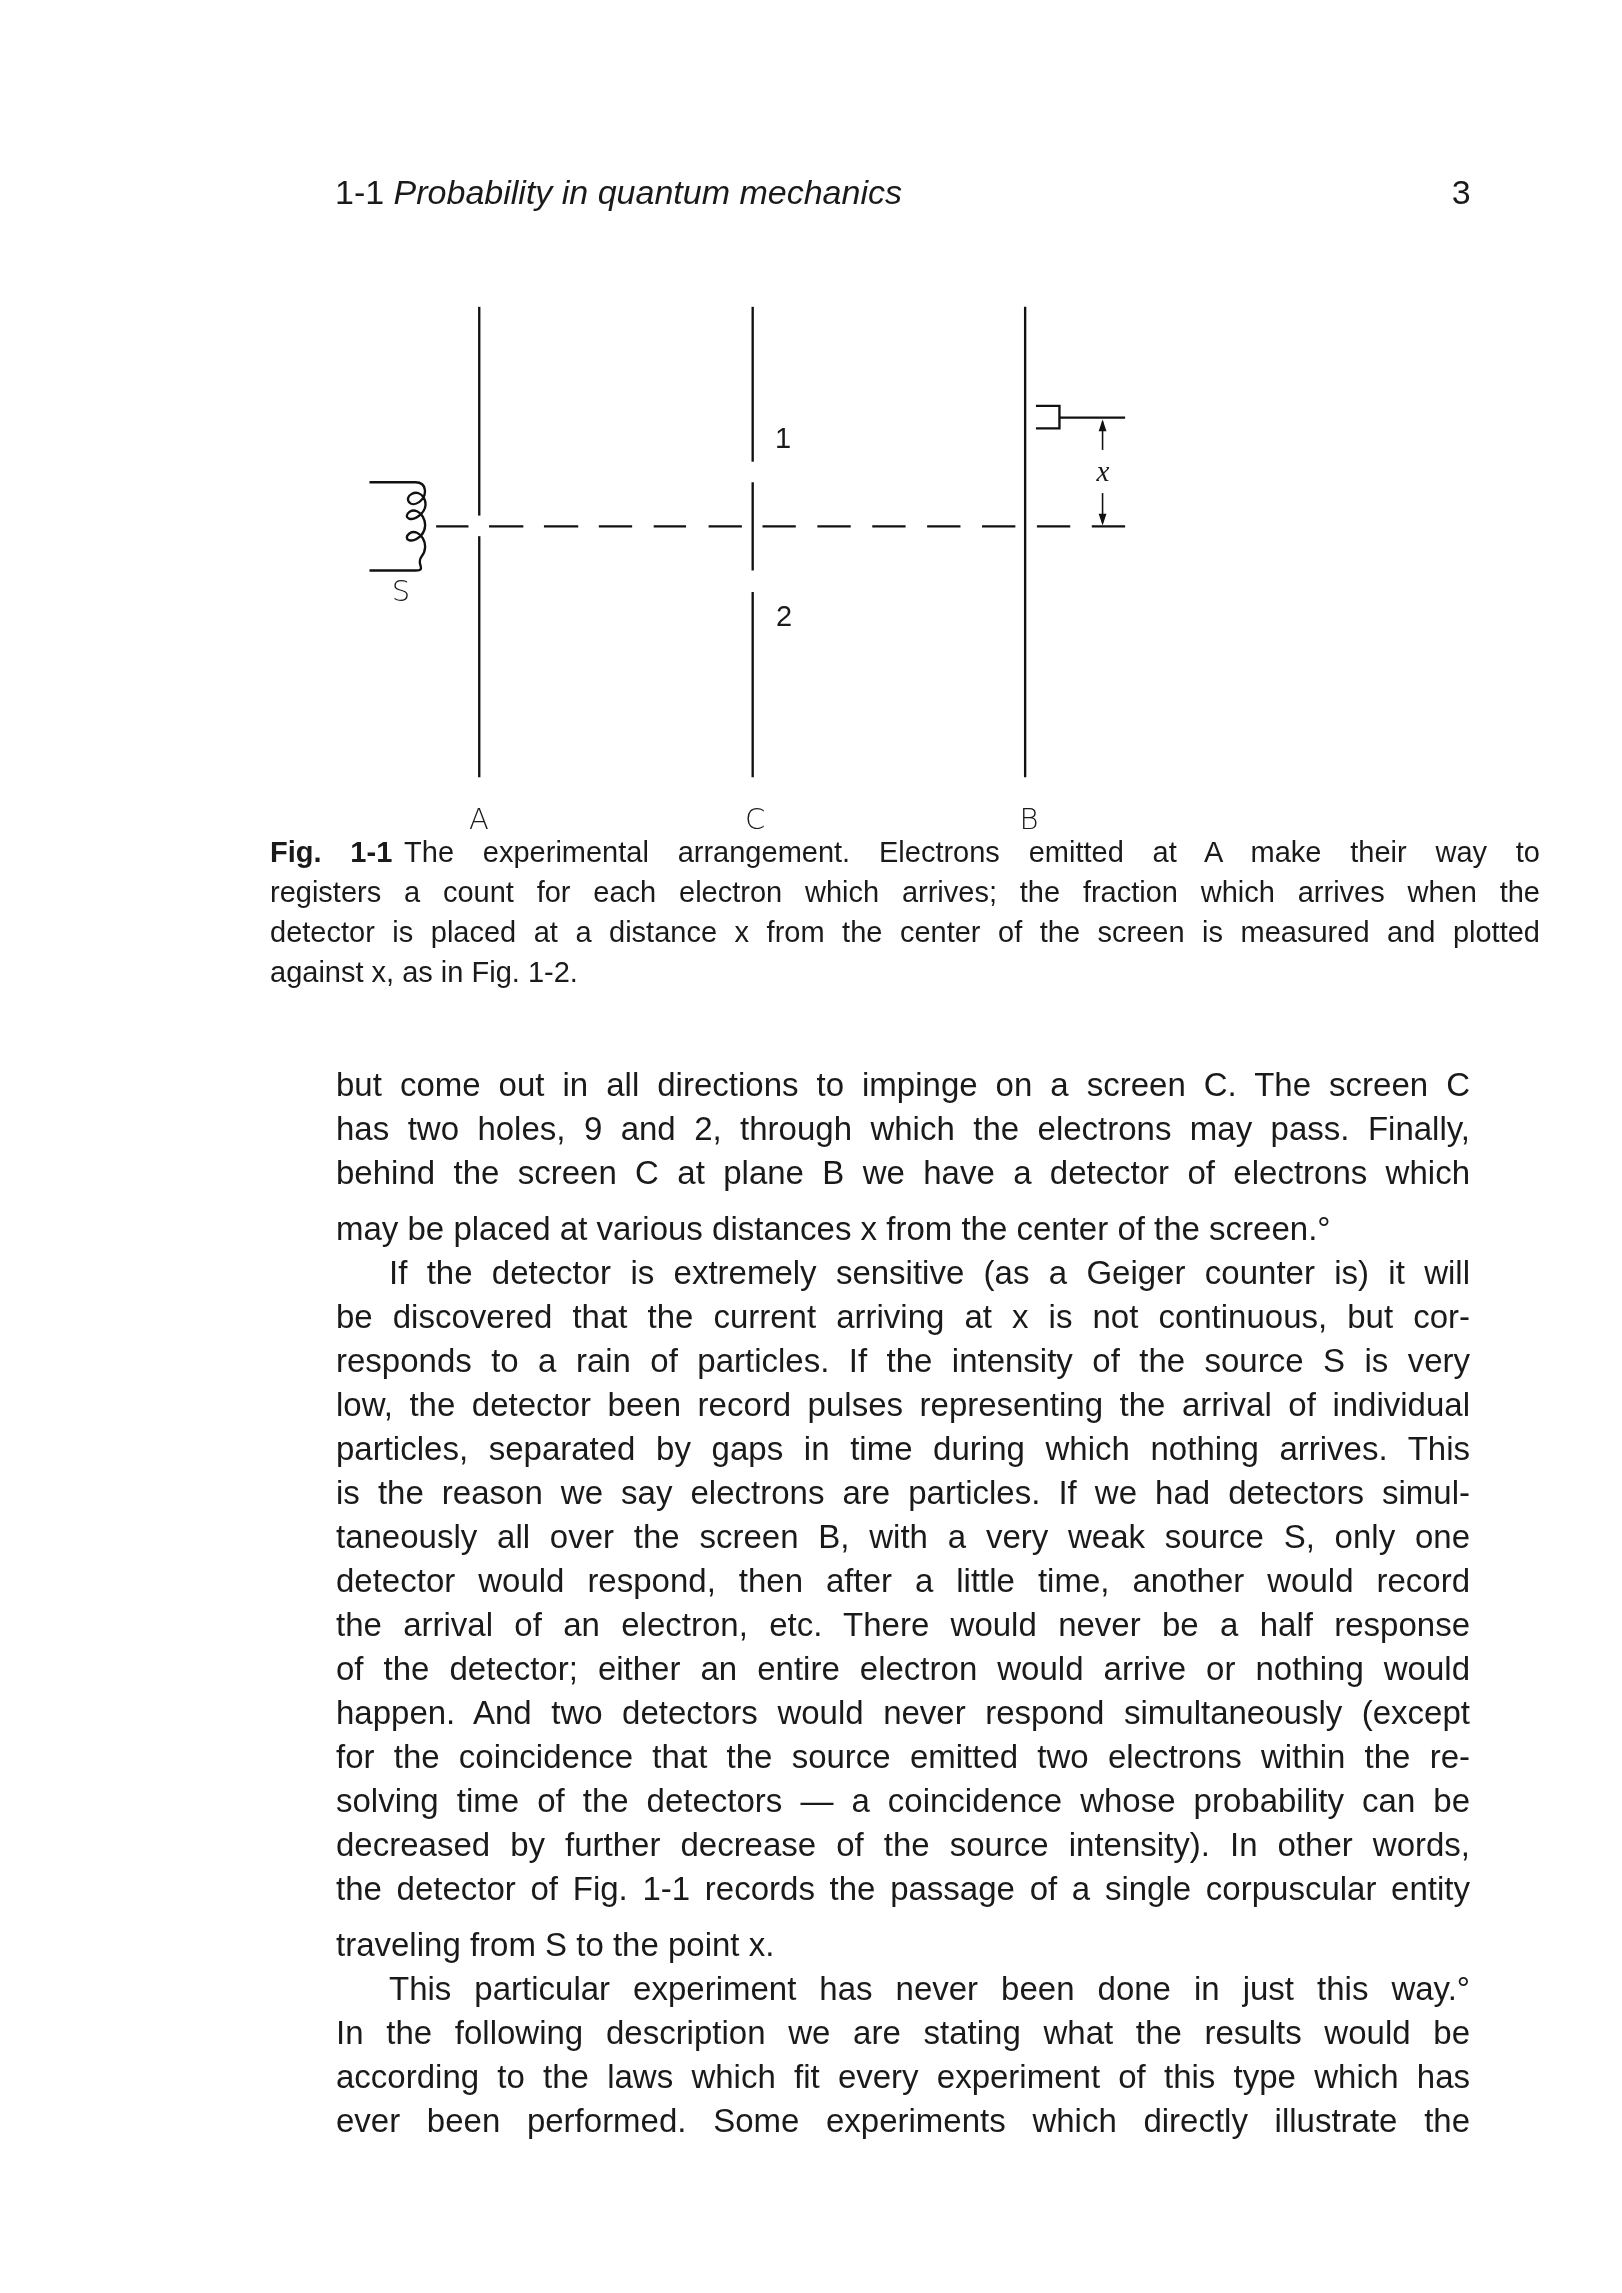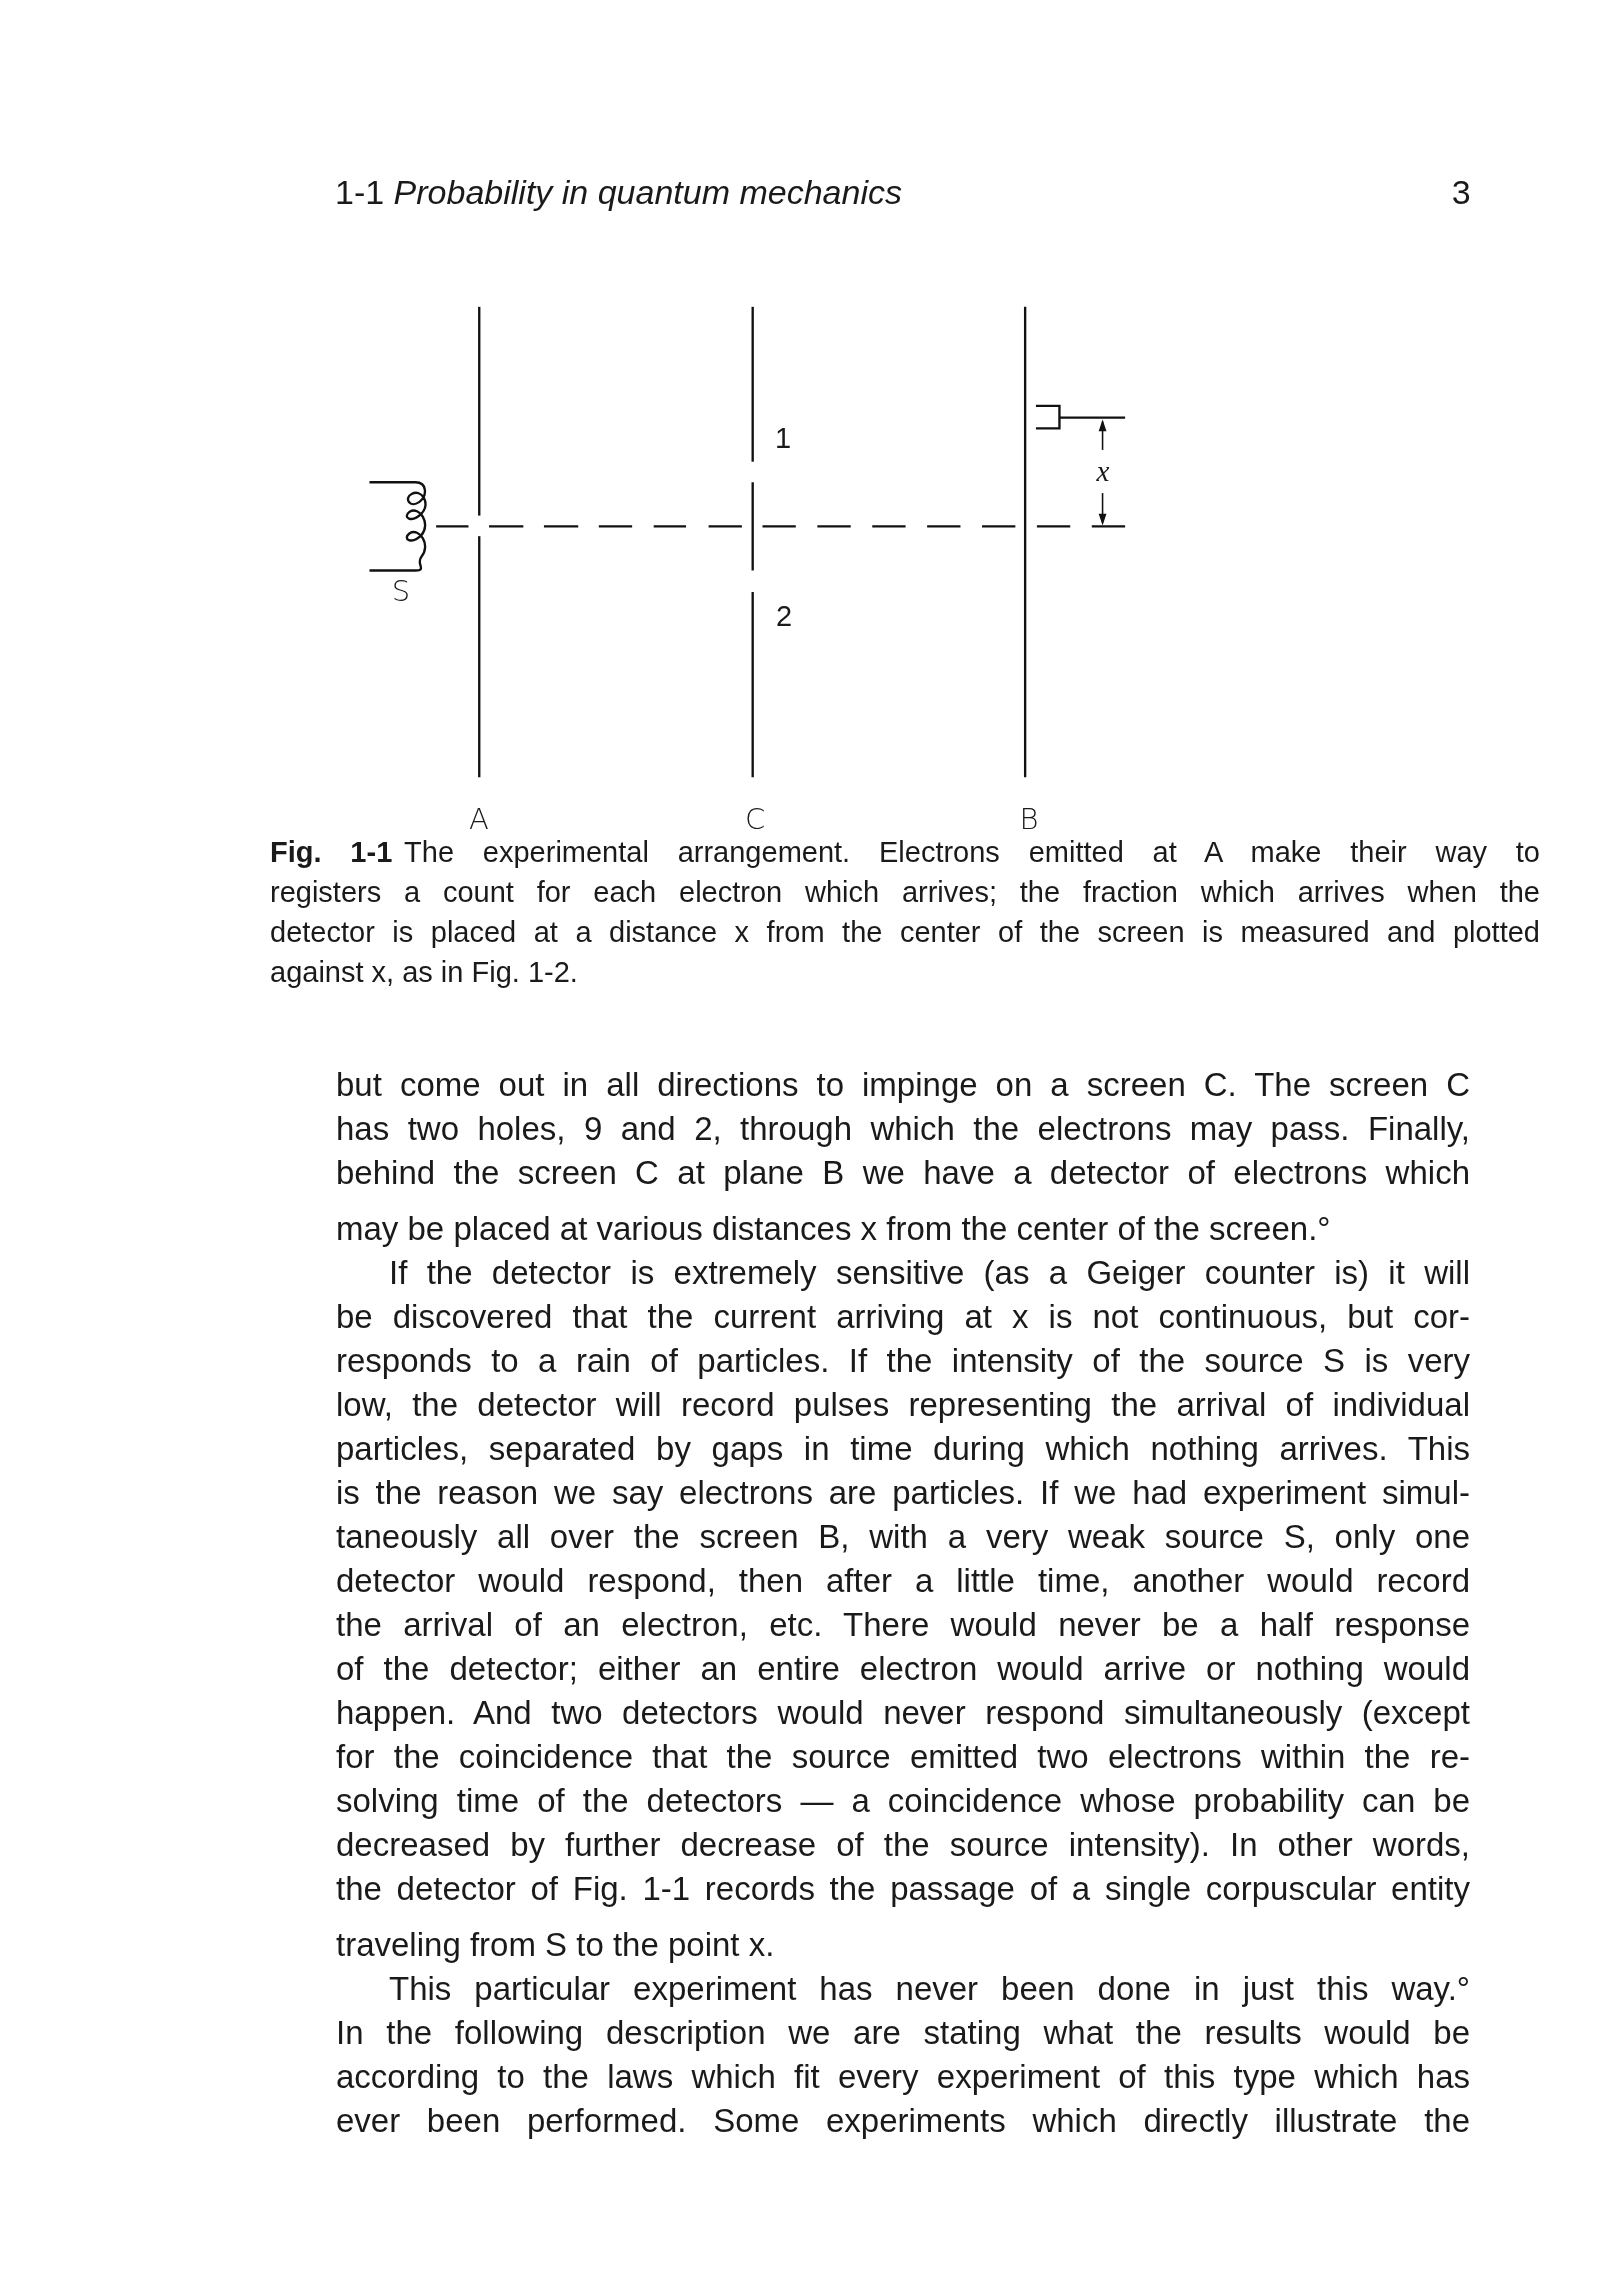--- a/index.html
+++ b/index.html
@@ -112,23 +112,23 @@
   <div>
     <span class="line">but come out in all directions to impinge on a screen C. The screen C</span>
     <span class="line">has two holes, 9 and 2, through which the electrons may pass. Finally,</span>
     <span class="line">behind the screen C at plane B we have a detector of electrons which</span>
     <span class="line last">may be placed at various distances x from the center of the screen.°</span>
   </div>
   <div>
     <span class="line indent">If the detector is extremely sensitive (as a Geiger counter is) it will</span>
     <span class="line">be discovered that the current arriving at x is not continuous, but cor-</span>
     <span class="line">responds to a rain of particles. If the intensity of the source S is very</span>
-    <span class="line">low, the detector will record pulses representing the arrival of individual</span>
+    <span class="line">low, the detector been record pulses representing the arrival of individual</span>
     <span class="line">particles, separated by gaps in time during which nothing arrives. This</span>
-    <span class="line">is the reason we say electrons are particles. If we had experiment simul-</span>
+    <span class="line">is the reason we say electrons are particles. If we had detectors simul-</span>
     <span class="line">taneously all over the screen B, with a very weak source S, only one</span>
     <span class="line">detector would respond, then after a little time, another would record</span>
     <span class="line">the arrival of an electron, etc. There would never be a half response</span>
     <span class="line">of the detector; either an entire electron would arrive or nothing would</span>
     <span class="line">happen. And two detectors would never respond simultaneously (except</span>
     <span class="line">for the coincidence that the source emitted two electrons within the re-</span>
     <span class="line">solving time of the detectors — a coincidence whose probability can be</span>
     <span class="line">decreased by further decrease of the source intensity). In other words,</span>
     <span class="line">the detector of Fig. 1-1 records the passage of a single corpuscular entity</span>
     <span class="line last">traveling from S to the point x.</span>

